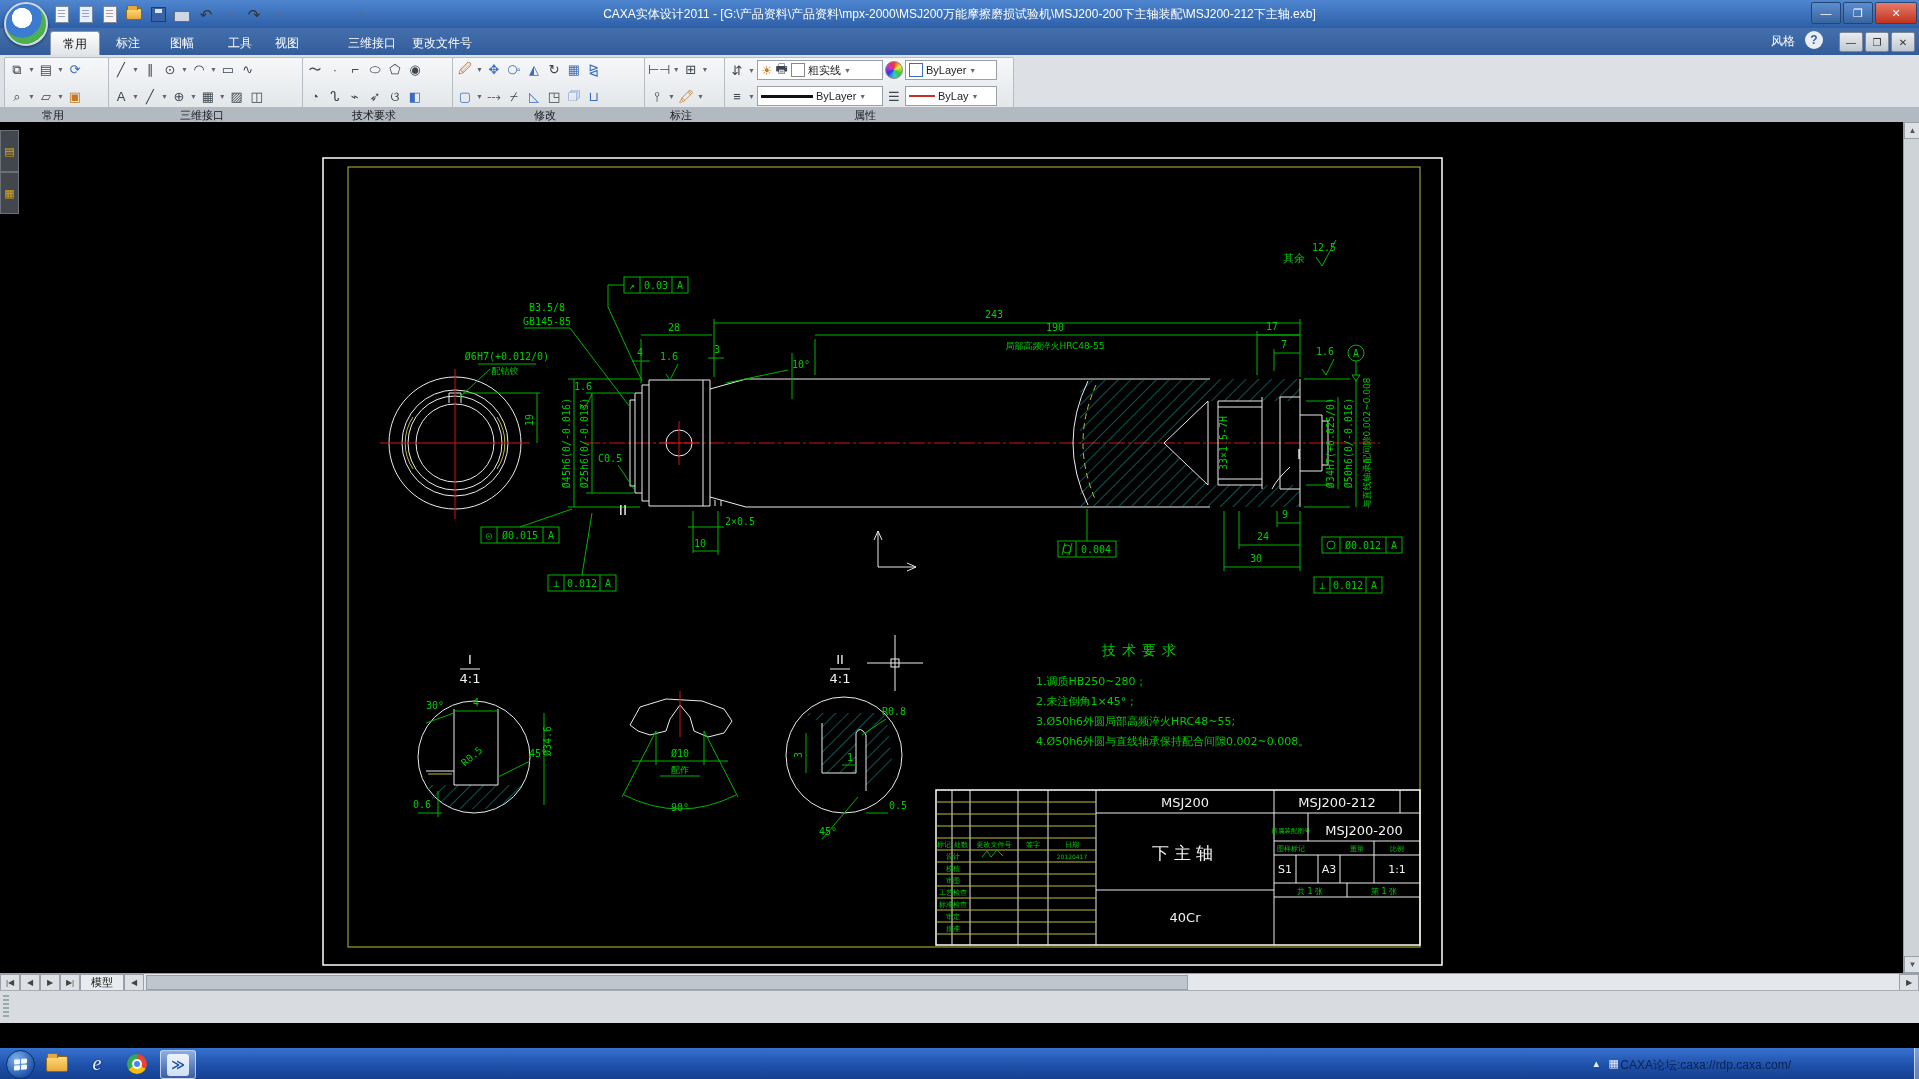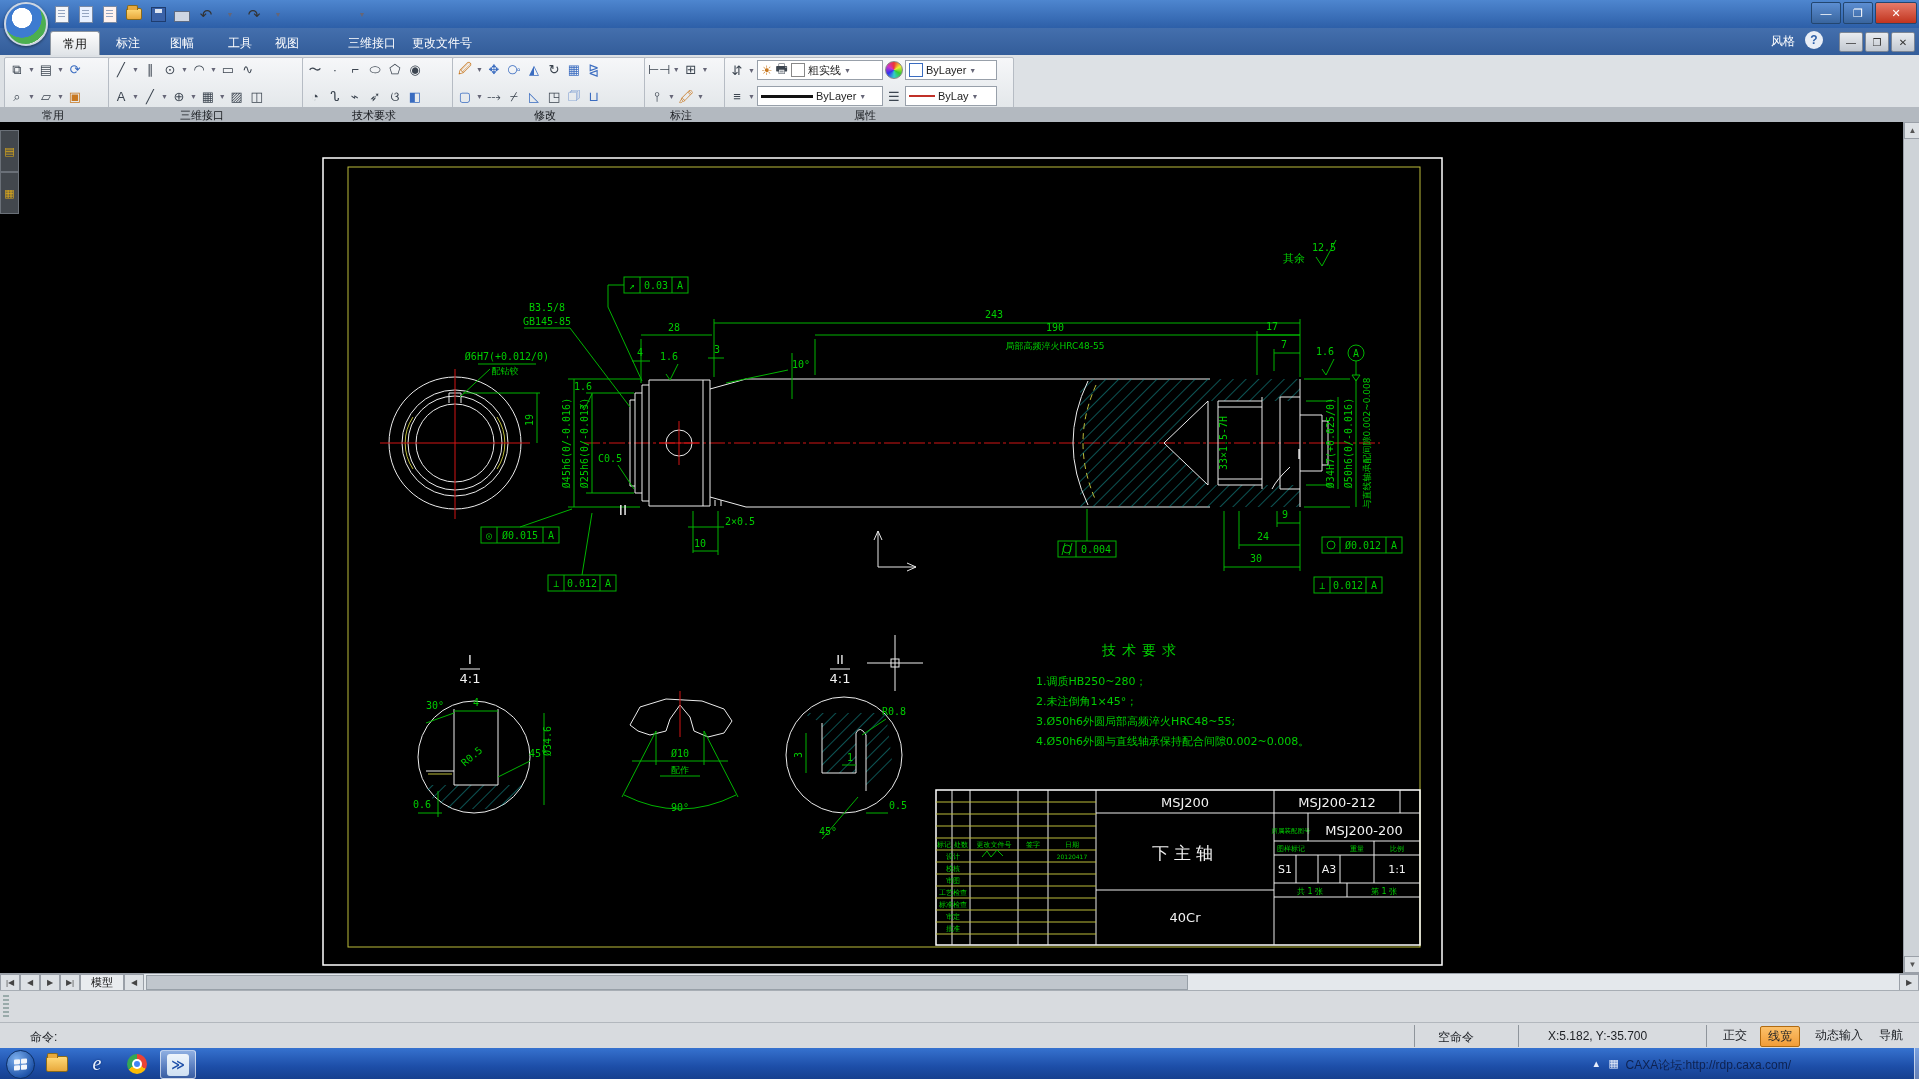--- a/index.html
+++ b/index.html
@@ -148,20 +148,21 @@
         </span>
       <span class="qbtn">
           <span class="prn-ico"></span>
         </span>
       <span class="qbtn arrow-o">↶</span>
       <span class="qbtn dd">▼</span>
       <span class="qbtn arrow-o">↷</span>
       <span class="qbtn dd">▼</span>
       <span class="qbtn dd" style="margin-left:60px">▼</span>
     </div>
+    <div id="apptitle">CAXA实体设计2011 - [G:\产品资料\产品资料\mpx-2000\MSJ200万能摩擦磨损试验机\MSJ200-200下主轴装配\MSJ200-212下主轴.exb]</div>
     <div class="wbtns">
       <span class="wb">—</span>
       <span class="wb">❐</span>
       <span class="wb close">✕</span>
     </div>
   </div>
 
   <div id="tabrow">
     <span class="rtab active" style="left:50px">常用</span>
     <span class="rtab" style="left:104px">标注</span>
@@ -606,32 +607,20 @@
     <span class="hbtn">◀</span>
     <span id="htrack">
         <span id="hthumb"></span>
       </span>
     <span class="hbtn">▶</span>
   </div>
 
   <div id="cmdarea">
     <span id="draghandle"></span>
   </div>
-  <div id="statusrow">
-    <span class="st" style="left:30px">命令:</span>
-    <span class="vsep" style="left:1414px"></span>
-    <span class="st" style="left:1438px">空命令</span>
-    <span class="vsep" style="left:1518px"></span>
-    <span class="st" style="left:1548px">X:5.182, Y:-35.700</span>
-    <span class="vsep" style="left:1706px"></span>
-    <span class="toggle" style="left:1716px">正交</span>
-    <span class="toggle on" style="left:1760px">线宽</span>
-    <span class="toggle" style="left:1808px">动态输入</span>
-    <span class="toggle" style="left:1872px">导航</span>
-  </div>
 
   <div id="taskbar">
     <span id="startorb">
       <span class="flag">
           <i></i>
           <i></i>
           <i></i>
           <i></i>
         </span>
     </span>
@@ -642,21 +631,21 @@
         <span class="ie">e</span>
       </span>
     <span class="tbicon" style="left:120px">
         <span class="chrome"></span>
       </span>
     <span class="tbicon active" style="left:160px">
         <span class="caxa">≫</span>
       </span>
     <span class="trayico" style="right:320px">▴</span>
     <span class="trayico" style="right:300px">▦</span>
-    <span id="ticker">CAXA论坛:http://rdp.caxa.com/</span>
+    <span id="ticker">CAXA论坛:caxa://rdp.caxa.com/</span>
     <span id="clock">
       <div>16:56</div>
       <div>2014/3/29</div>
     </span>
     <span id="showdesk"></span>
   </div>
 
 </div>
 
 </body></html>

